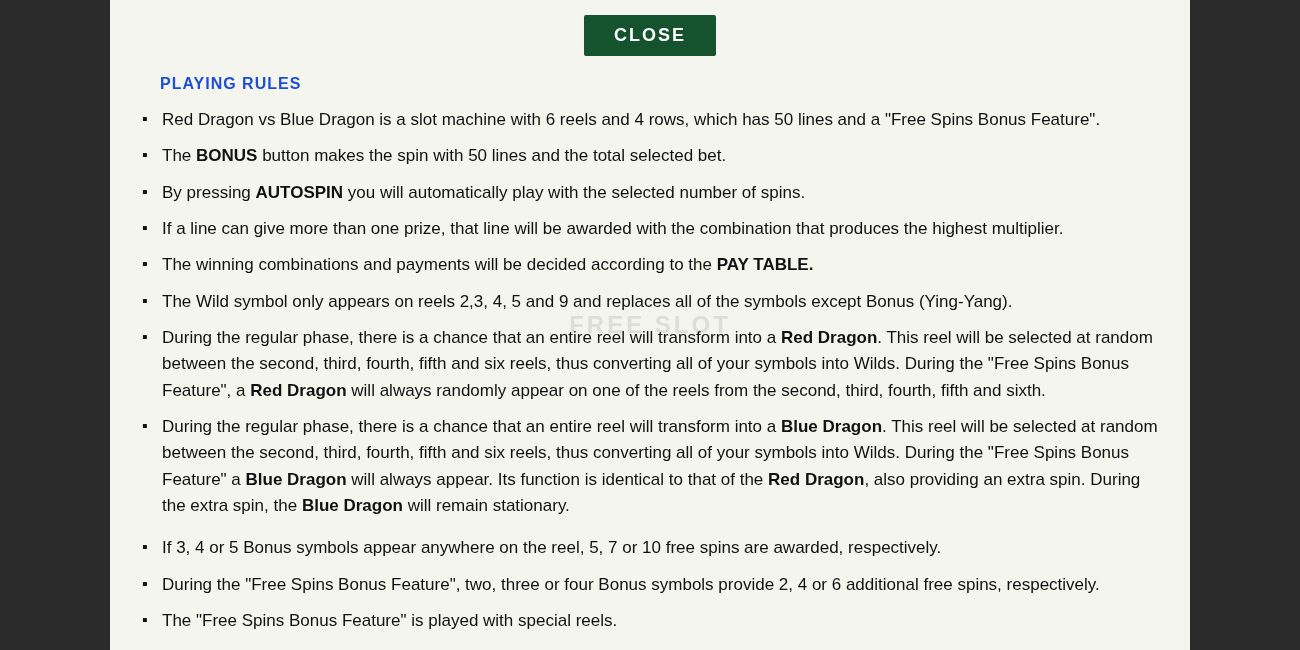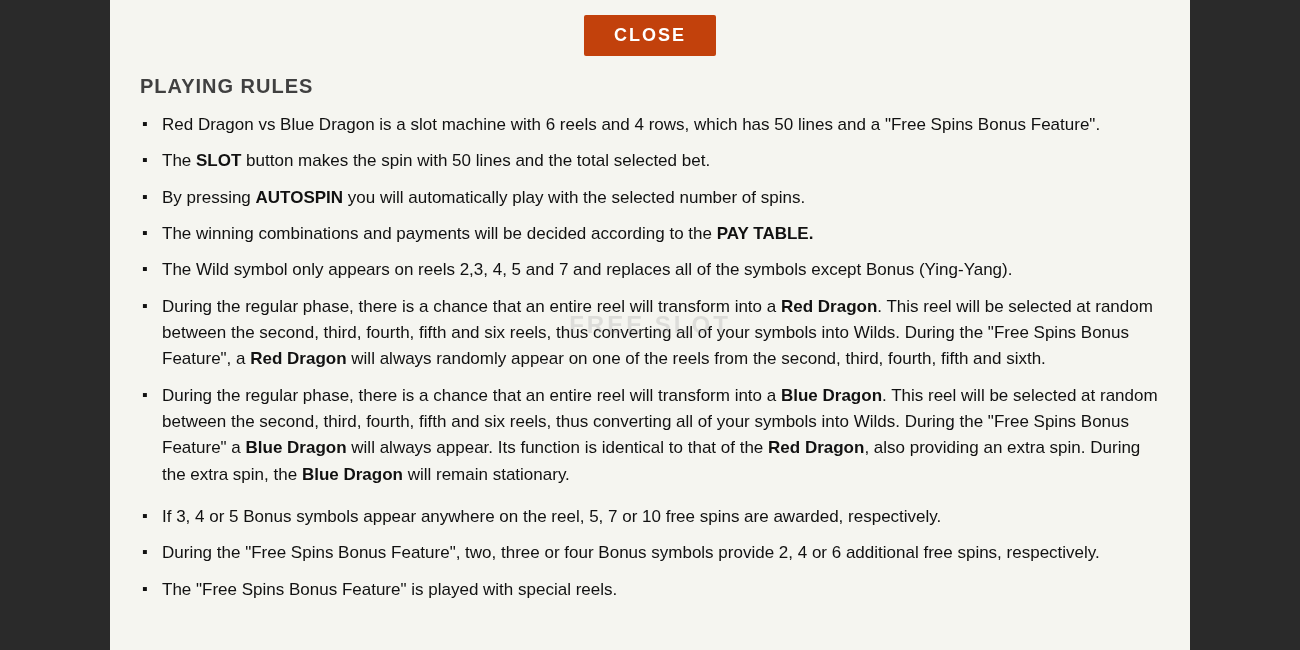--- a/index.html
+++ b/index.html
@@ -66,41 +66,42 @@
       overflow-y: auto;
       padding: 20px 30px 20px 30px;
     }
 
     
     .close-btn {
       position: absolute;
       top: 15px;
       left: 50%;
       transform: translateX(-50%);
-      background: #c2410c;
+      background: #14532d;
       color: #fff;
       font-weight: bold;
       font-size: 18px;
       letter-spacing: 2px;
       padding: 10px 30px;
       border: none;
       cursor: pointer;
       z-index: 10;
       border-radius: 2px;
     }
 
     
     .section-title {
-      font-size: 20px;
+      font-size: 16px;
       font-weight: bold;
       letter-spacing: 1px;
-      color: #404040;
+      color: #1d4ed8;
       margin-bottom: 14px;
       margin-top: 50px;
       text-transform: uppercase;
+      margin-left: 20px;
     }
 
     .section-title.first {
       margin-top: 55px;
     }
 
     ul.rules-list {
       list-style: none;
       padding-left: 0;
       margin-bottom: 16px;
@@ -154,30 +155,33 @@
 
     <button class="close-btn">CLOSE</button>
 
     <div class="section-title first">PLAYING RULES</div>
 
     <ul class="rules-list">
       <li>
         Red Dragon vs Blue Dragon is a slot machine with 6 reels and 4 rows, which has 50 lines and a "Free Spins Bonus Feature".
       </li>
       <li>
-        The <span class="bold">SLOT</span> button makes the spin with 50 lines and the total selected bet.
+        The <span class="bold">BONUS</span> button makes the spin with 50 lines and the total selected bet.
       </li>
       <li>
         By pressing <span class="bold">AUTOSPIN</span> you will automatically play with the selected number of spins.
       </li>
       <li>
+        If a line can give more than one prize, that line will be awarded with the combination that produces the highest multiplier.
+      </li>
+      <li>
         The winning combinations and payments will be decided according to the <span class="bold">PAY TABLE.</span>
       </li>
       <li>
-        The Wild symbol only appears on reels 2,3, 4, 5 and 7 and replaces all of the symbols except Bonus (Ying-Yang).
+        The Wild symbol only appears on reels 2,3, 4, 5 and 9 and replaces all of the symbols except Bonus (Ying-Yang).
       </li>
       <li>
         During the regular phase, there is a chance that an entire reel will transform into a <span class="bold">Red Dragon</span>. This reel will be selected at random between the second, third, fourth, fifth and six reels, thus converting all of your symbols into Wilds. During the "Free Spins Bonus Feature", a <span class="bold">Red Dragon</span> will always randomly appear on one of the reels from the second, third, fourth, fifth and sixth.
       </li>
       <li>
         During the regular phase, there is a chance that an entire reel will transform into a <span class="bold">Blue Dragon</span>. This reel will be selected at random between the second, third, fourth, fifth and six reels, thus converting all of your symbols into Wilds. During the "Free Spins Bonus Feature" a <span class="bold">Blue Dragon</span> will always appear. Its function is identical to that of the <span class="bold">Red Dragon</span>, also providing an extra spin. During the extra spin, the <span class="bold">Blue Dragon</span> will remain stationary.
       </li>
     </ul>
 
 

